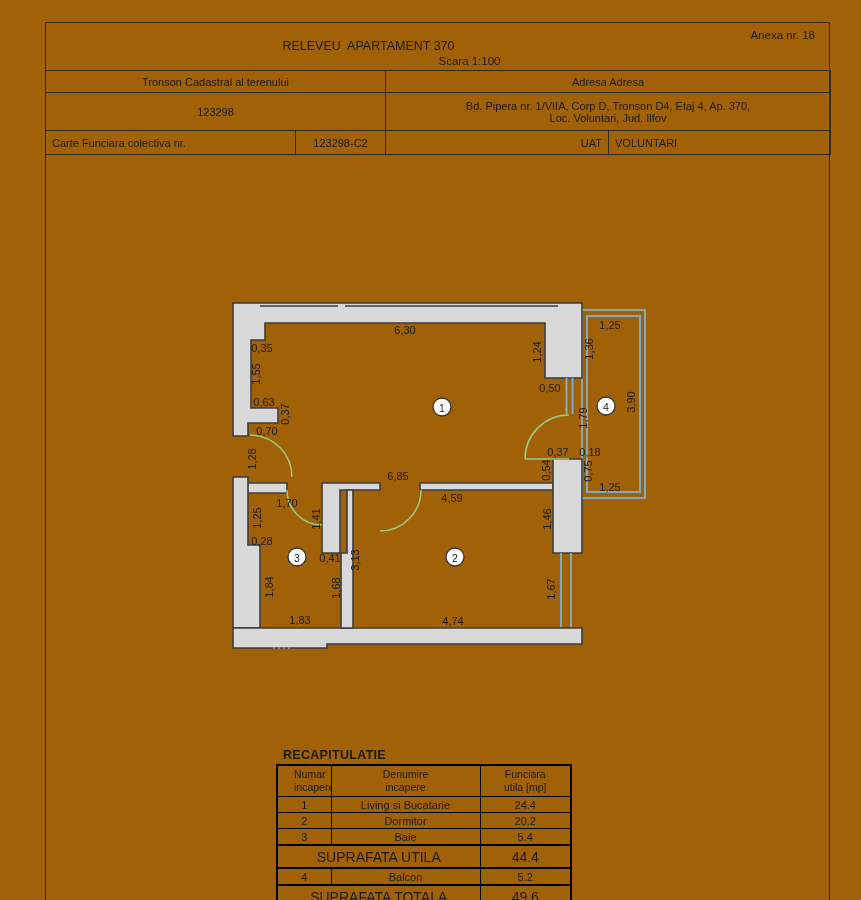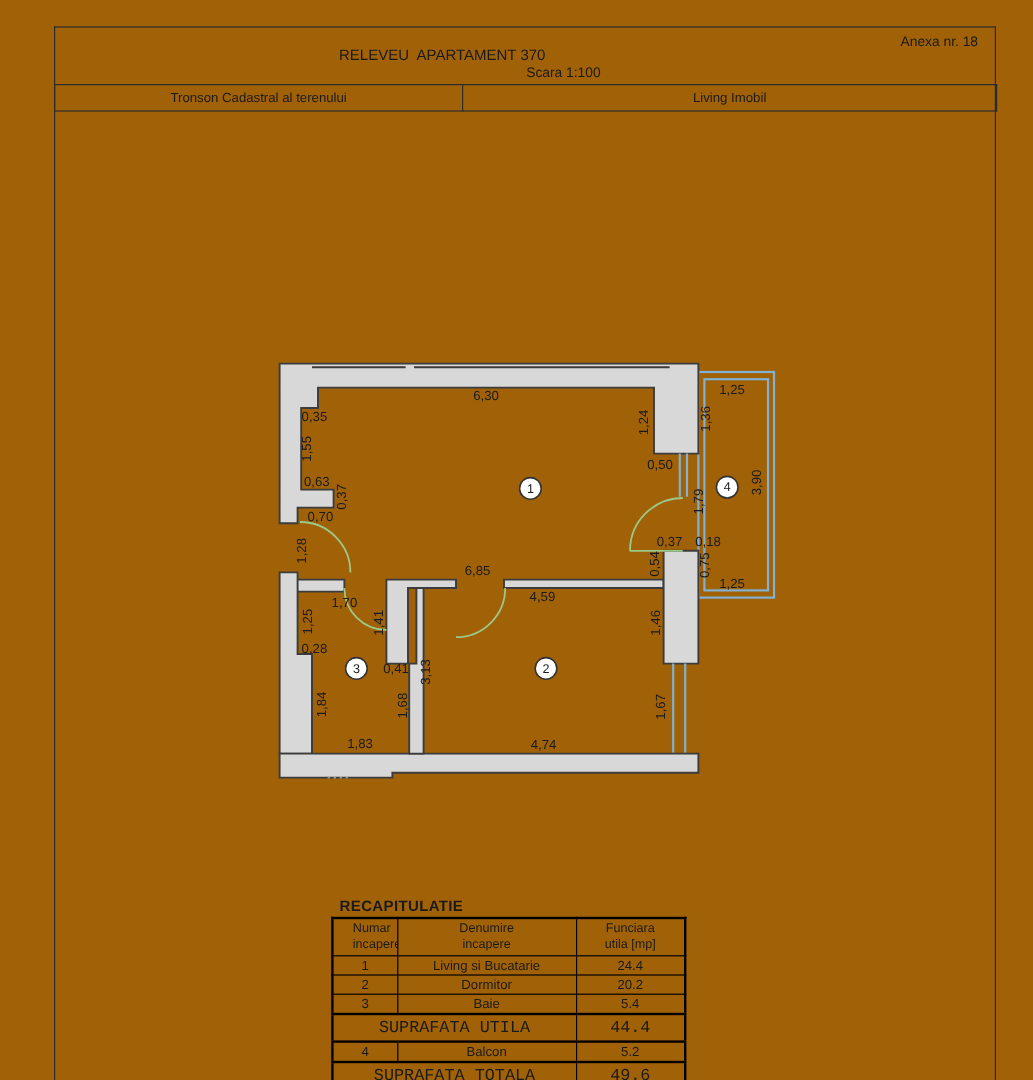--- a/index.html
+++ b/index.html
@@ -60,21 +60,21 @@
     border-collapse:collapse; table-layout:fixed; font-size:11px;
     border:2px solid #000; border-bottom:4px solid #111;
   }
   table.recap td, table.recap th {
     border:1px solid #000; padding:0 16px; text-align:center; vertical-align:middle;
     font-weight:normal; overflow:hidden;
   }
   table.recap .hdrow th { font-size:10.5px; line-height:13px; height:30px; }
   table.recap .drow td { height:15px; }
   table.recap .totrow td {
-    height:21px; font-size:14px; border-top:2px solid #000;font-family:Liberation Mono, monospace;
+    height:21px; font-size:14px; border-top:2px solid #000;
   }
   table.recap .balrow td { border-top:2px solid #000; }
 </style>
 </head>
 <body>
 
 <div class="page">
   <div class="frame"></div>
 
   <div class="anexa">Anexa nr. 18</div>
@@ -84,21 +84,34 @@
   <table class="hdr">
     <colgroup>
       <col style="width:250px">
         <col style="width:90px">
       <col style="width:223px">
         <col style="width:222px">
     </colgroup>
     <tbody>
         <tr style="height:22px">
       <td class="c" colspan="2">Tronson Cadastral al terenului</td>
-      <td class="c" colspan="2">Living Imobil</td>
+      <td class="c" colspan="2">Adresa Adresa</td>
+    </tr>
+    <tr style="height:38px">
+      <td class="c" colspan="2">123298</td>
+      <td class="c" colspan="2">
+        <div>Bd. Pipera nr. 1/VIIA, Corp D, Tronson D4, Etaj 4, Ap. 370,</div>
+        <div>Loc. Voluntari, Jud. Ilfov</div>
+      </td>
+    </tr>
+    <tr style="height:24px">
+      <td class="l">Carte Funciara colectiva nr.</td>
+      <td class="c">123298-C2</td>
+      <td class="r">UAT</td>
+      <td class="l">VOLUNTARI</td>
     </tr>
   </tbody>
     </table>
 
   <svg class="plan" width="861" height="900" viewBox="0 0 861 900">
 
     <rect class="blue" x="582" y="310" width="63" height="188"></rect>
     <rect class="blue" x="587" y="316" width="53" height="176"></rect>
 
     <path class="wall" d="M233,303 H582 V378 H545 V323 H265 V340 H251 V408 H278 V423 H248 V436 H233 Z"></path>

